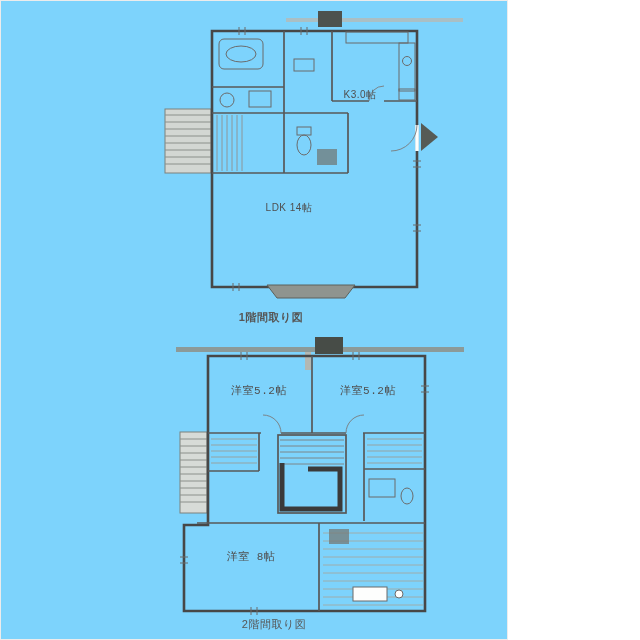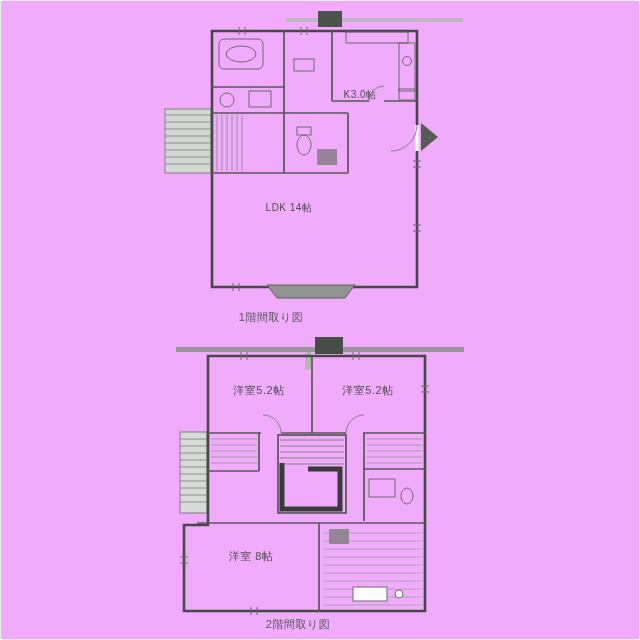--- a/index.html
+++ b/index.html
@@ -1,28 +1,28 @@
 <!DOCTYPE html>
 <html><head>
 <meta charset="utf-8">
 <style>
   html,body{margin:0;padding:0;background:#ffffff;}
   #canvas{
-    position:relative;width:640px;height:640px;background:#f0abfc;
+    position:relative;width:508px;height:640px;background:#7dd3fc;
     overflow:hidden;border:1px solid #ececec;box-sizing:border-box;
     font-family:"Liberation Sans", sans-serif;
   }
   #linework{position:absolute;left:0;top:0;filter:blur(.28px);}
   .label{
     position:absolute;color:#4f4f4f;transform:translate(-50%,-50%);
     white-space:nowrap;filter:blur(.38px);letter-spacing:.5px;
     font-family:"Liberation Sans", sans-serif;
   }
   .lbl-10{font-size:10px;}
-  .lbl-11{font-size:11px;}
+  .lbl-11{font-size:11px;font-family:Liberation Mono, monospace;}
   .caption{font-size:11px;color:#565656;}
 </style>
 </head>
 <body>
 
 <div id="canvas">
 
   <svg id="linework" width="640" height="640" viewBox="0 0 640 640">
 
     <g>
@@ -212,22 +212,22 @@
         <line x1="179" y1="556" x2="187" y2="556"></line>
           <line x1="179" y1="562" x2="187" y2="562"></line>
       </g>
     </g>
   </svg>
 
   <span class="label lbl-10" style="left:359px;top:94px;">K3.0帖</span>
 
   <span class="label lbl-10" style="left:288px;top:207px;">LDK 14帖</span>
 
-  <span class="label caption" style="left:270px;top:316px;">1階間取り図</span>
+  <span class="label caption" style="left:270px;top:316px;font-weight:bold;">1階間取り図</span>
 
   <span class="label lbl-11" style="left:258px;top:389px;">洋室5.2帖</span>
 
   <span class="label lbl-11" style="left:367px;top:389px;">洋室5.2帖</span>
 
   <span class="label lbl-11" style="left:250px;top:555px;">洋室 8帖</span>
 
-  <span class="label caption" style="left:273px;top:623px;margin-left:24px;">2階間取り図</span>
+  <span class="label caption" style="left:273px;top:623px;">2階間取り図</span>
 </div>
 
 </body></html>

